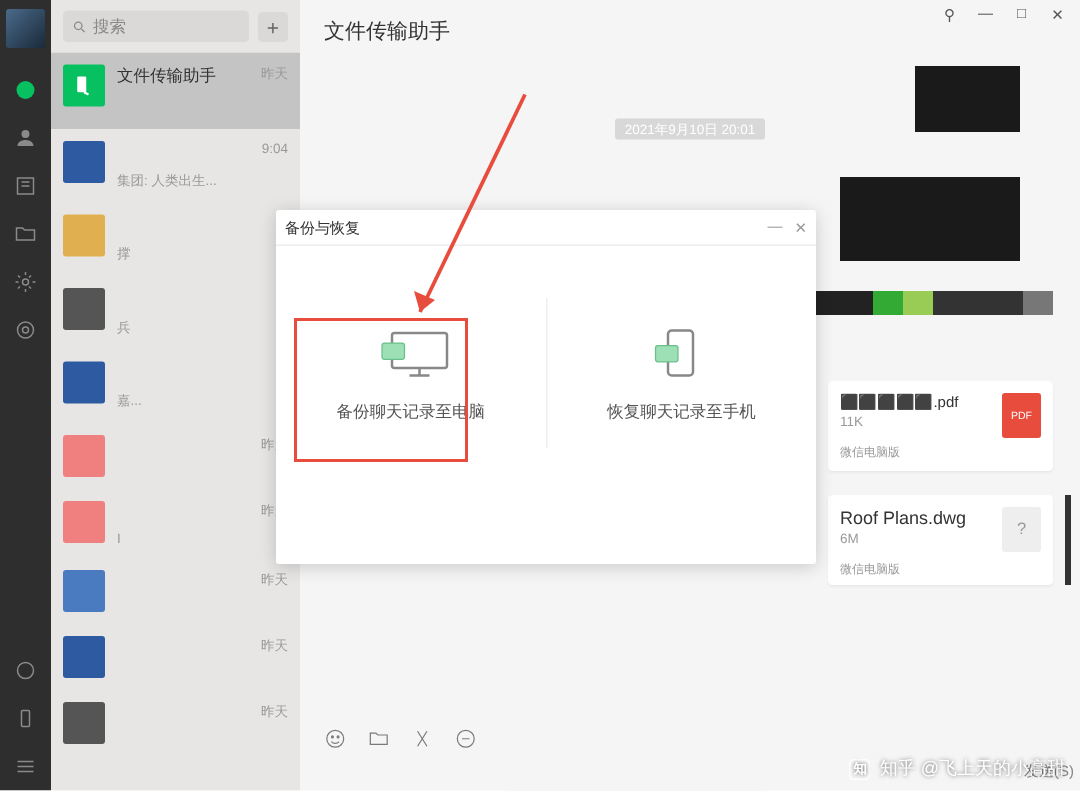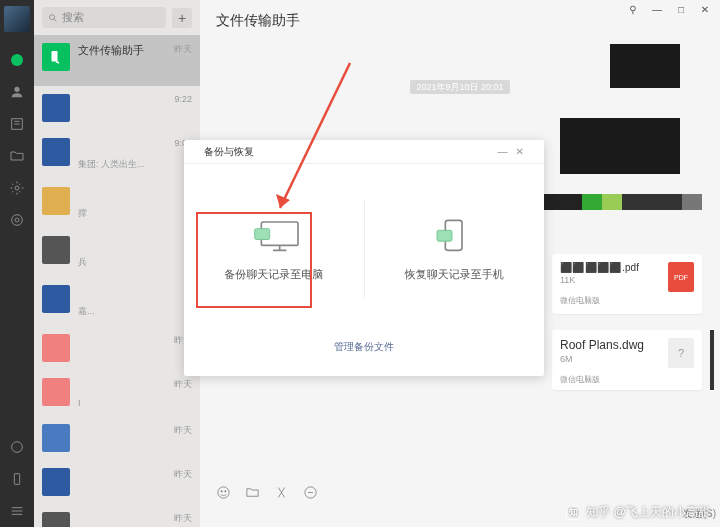--- a/index.html
+++ b/index.html
@@ -38,21 +38,21 @@
 .content{flex:1;position:relative;background:#f5f5f5;overflow:hidden}
 .ts{text-align:center;margin:32px 0}
 .ts span{background:#d8d8d8;color:#fff;font-size:9px;padding:2px 6px;border-radius:2px}
 .msg{position:absolute}
 .blk{background:#1a1a1a}
 .toolbar{height:30px;display:flex;align-items:center;padding:0 16px;gap:14px;color:#7a7a7a}
 .toolbar svg{width:15px;height:15px;fill:none;stroke:currentColor;stroke-width:1.3;cursor:pointer}
 .send-area{height:20px;text-align:right;padding:0 4px;font-size:10px;color:#888}
 
 .dlg{position:absolute;left:184px;top:140px;width:360px;height:236px;background:#fff;box-shadow:0 2px 12px rgba(0,0,0,.18);border-radius:2px}
-.dlg-h{height:24px;display:flex;align-items:center;padding:0 20px;font-size:10px;color:#333;border-bottom:1px solid #eee}
+.dlg-h{height:24px;display:flex;align-items:center;padding:0 6px;font-size:10px;color:#333;border-bottom:1px solid #eee}
 .dlg-h .sp{flex:1}
 .dlg-h .ctl{color:#999;font-size:10px;margin-left:8px;cursor:pointer}
 .dlg-b{display:flex;height:170px}
 .opt{flex:1;display:flex;flex-direction:column;align-items:center;justify-content:center;cursor:pointer}
 .opt-ic{width:44px;height:36px;margin-bottom:14px;position:relative}
 .opt-lbl{font-size:11px;color:#555}
 .opt.hl{position:relative}
 .hlbox{position:absolute;border:2px solid #e74c3c;left:196px;top:212px;width:116px;height:96px;pointer-events:none;z-index:10}
 .divider{width:1px;background:#eee;height:100px;align-self:center}
 .dlg-f{text-align:center;font-size:10px;color:#576b95;cursor:pointer;padding:6px}
@@ -145,28 +145,20 @@
   <div class="iinfo">
             <div class="iname">文件传输助手</div>
             <div class="isub"></div>
           </div>
   <div class="itime">昨天</div>
         </div>
         <div class="item">
           <div class="iav c2"></div>
   <div class="iinfo">
             <div class="iname"></div>
-            <div class="isub"></div>
-          </div>
-  <div class="itime">9:22</div>
-        </div>
-        <div class="item">
-          <div class="iav c2"></div>
-  <div class="iinfo">
-            <div class="iname"></div>
             <div class="isub">集团: 人类出生...</div>
           </div>
   <div class="itime">9:04</div>
         </div>
         <div class="item">
           <div class="iav c3"></div>
   <div class="iinfo">
             <div class="iname"></div>
             <div class="isub">撑</div>
           </div>
@@ -314,21 +306,20 @@
     <div class="opt">
       <div class="opt-ic">
         <svg viewBox="0 0 48 48" width="40" height="40">
             <rect x="16" y="4" width="20" height="36" rx="3" fill="none" stroke="#888" stroke-width="2"></rect>
             <rect x="6" y="16" width="18" height="13" rx="2" fill="#9de0b6" stroke="#6bbf8a"></rect>
           </svg>
       </div>
       <div class="opt-lbl">恢复聊天记录至手机</div>
     </div>
   </div>
-  <div class="dlg-f">管理备份文件</div>
 </div>
 
 <div class="hlbox"></div>
 
 <div class="arrow">
   <svg viewBox="0 0 90 160">
       <path d="M80 5 L10 150" stroke="#e74c3c" stroke-width="2.5" fill="none"></path>
       <path d="M10 150 l-4 -14 l14 6 z" fill="#e74c3c"></path>
     </svg>
 </div>

